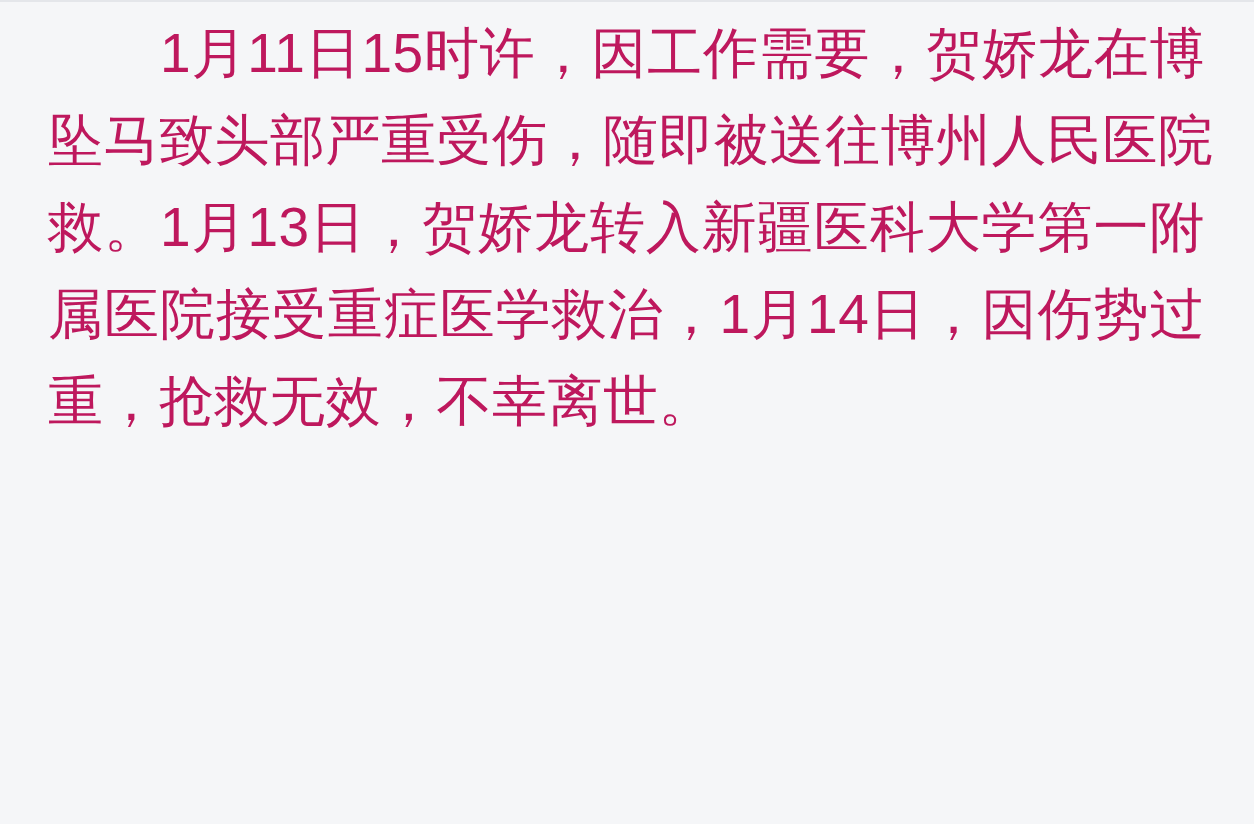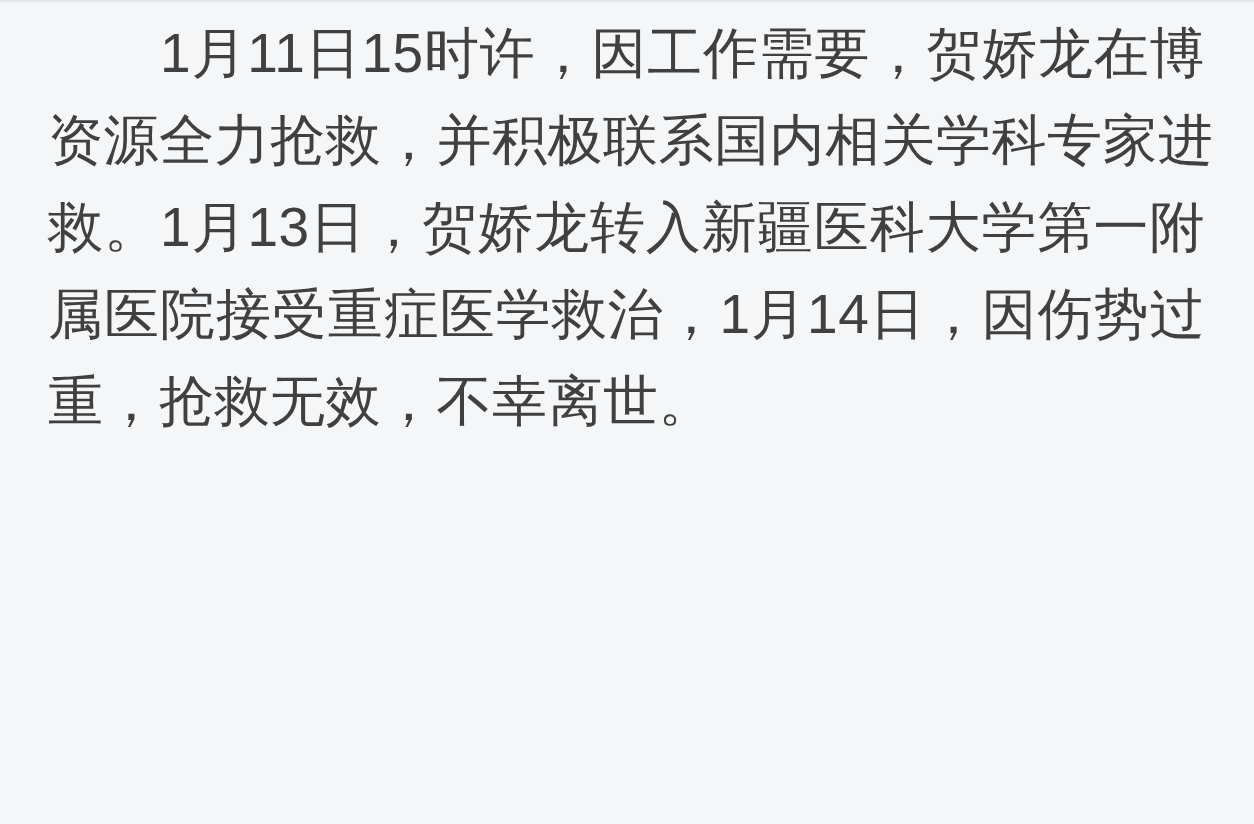--- a/index.html
+++ b/index.html
@@ -25,21 +25,21 @@
     }
     .article {
       position: absolute;
       top: 10px;
       left: 48px;
       width: 1157px;
     }
     .text-line {
       font-size: 55px;
       line-height: 87px;
-      color: #404040;
+      color: #be185d;
       letter-spacing: 0.5px;
       white-space: nowrap;
       text-align: justify;
       text-align-last: justify;
       -moz-text-align-last: justify;
       text-justify: inter-character;
       font-family: "Liberation Sans", sans-serif;
     }
     .text-line.first {
       text-indent: 112px;
@@ -50,17 +50,17 @@
       -moz-text-align-last: left;
     }
   </style>
 </head>
 <body>
 
 <div class="top-hairline"></div>
 
 <div class="article">
   <div class="text-line first">1月11日15时许，因工作需要，贺娇龙在博</div>
-  <div class="text-line">资源全力抢救，并积极联系国内相关学科专家进</div>
+  <div class="text-line">坠马致头部严重受伤，随即被送往博州人民医院</div>
   <div class="text-line">救。1月13日，贺娇龙转入新疆医科大学第一附</div>
   <div class="text-line">属医院接受重症医学救治，1月14日，因伤势过</div>
   <div class="text-line last">重，抢救无效，不幸离世。</div>
 </div>
 
 </body></html>

